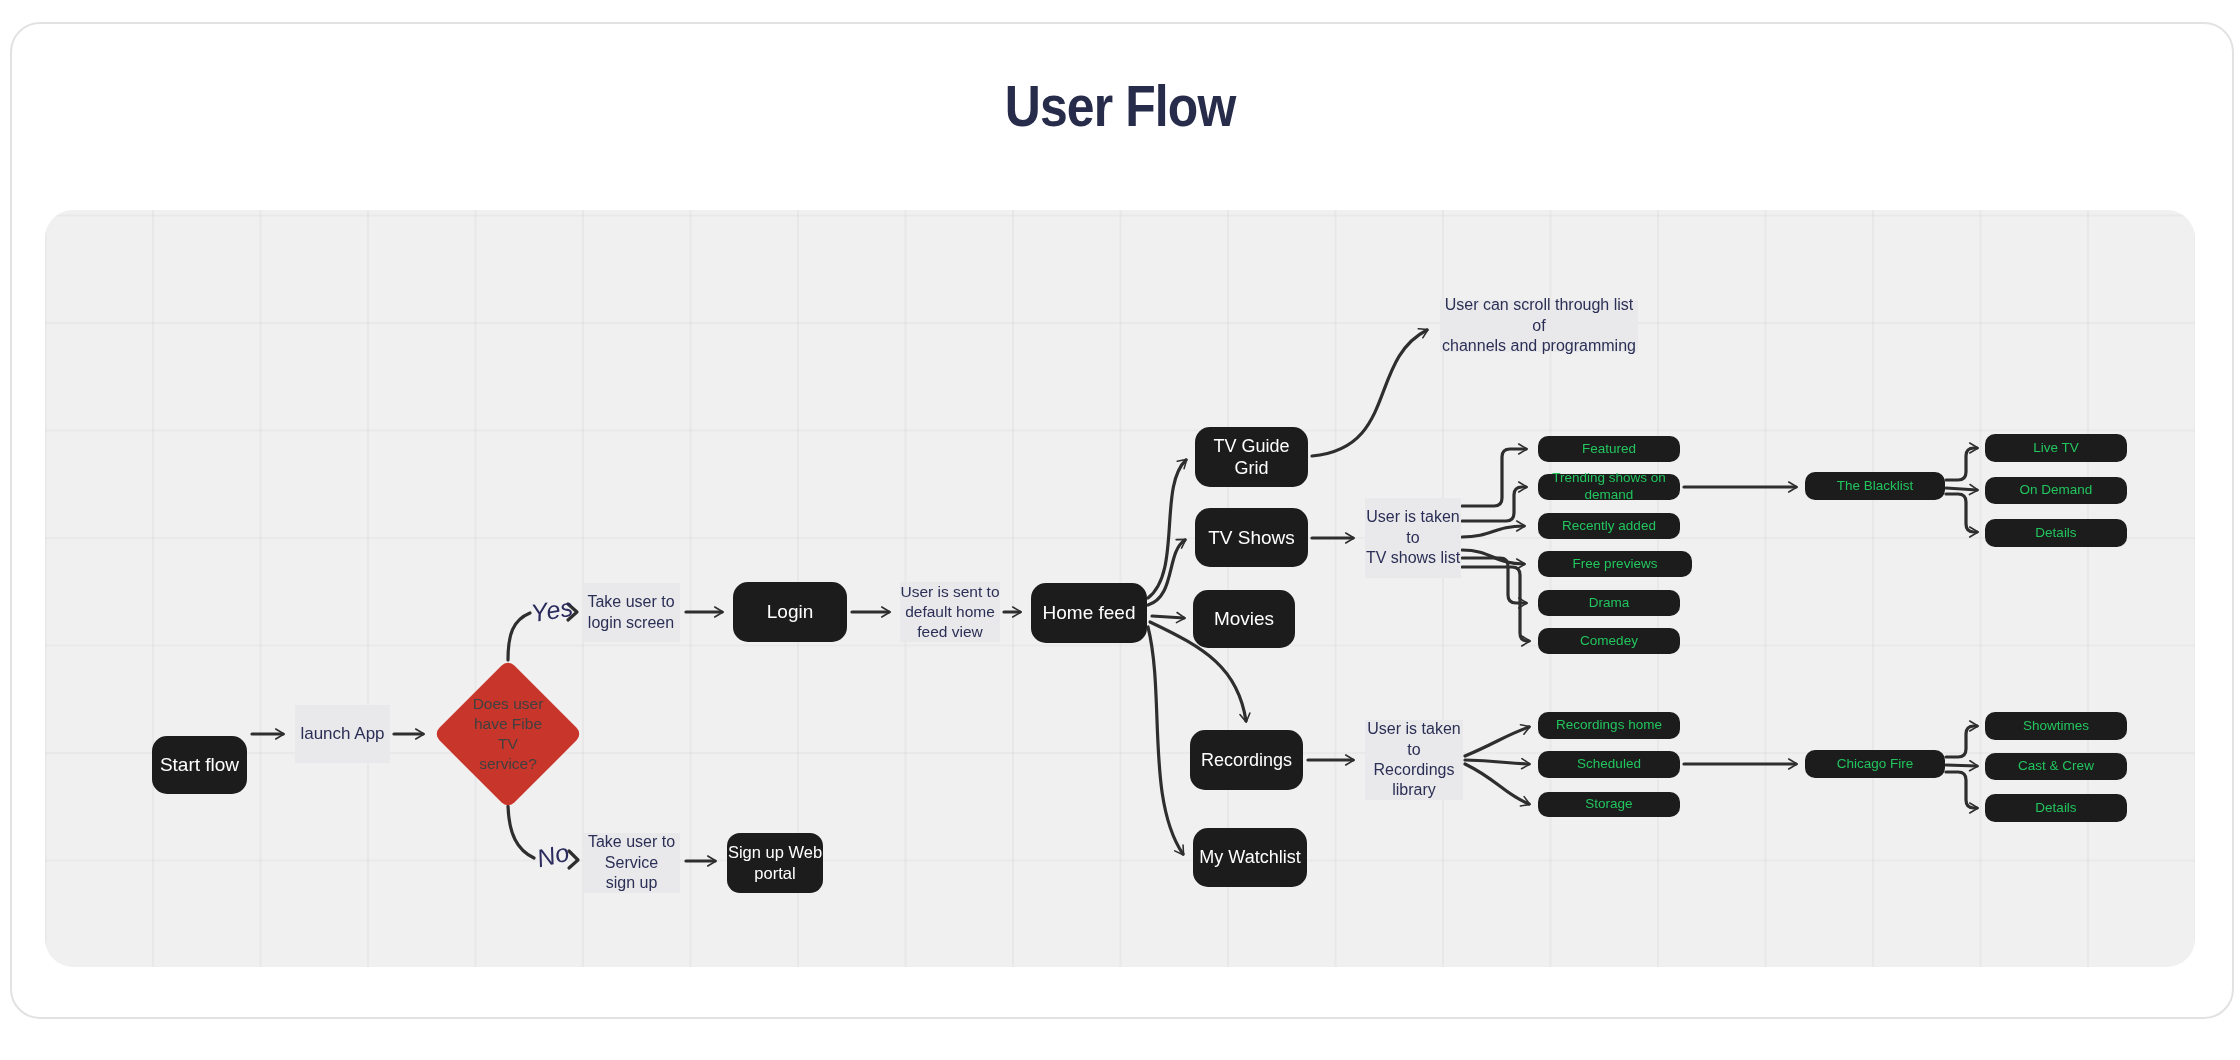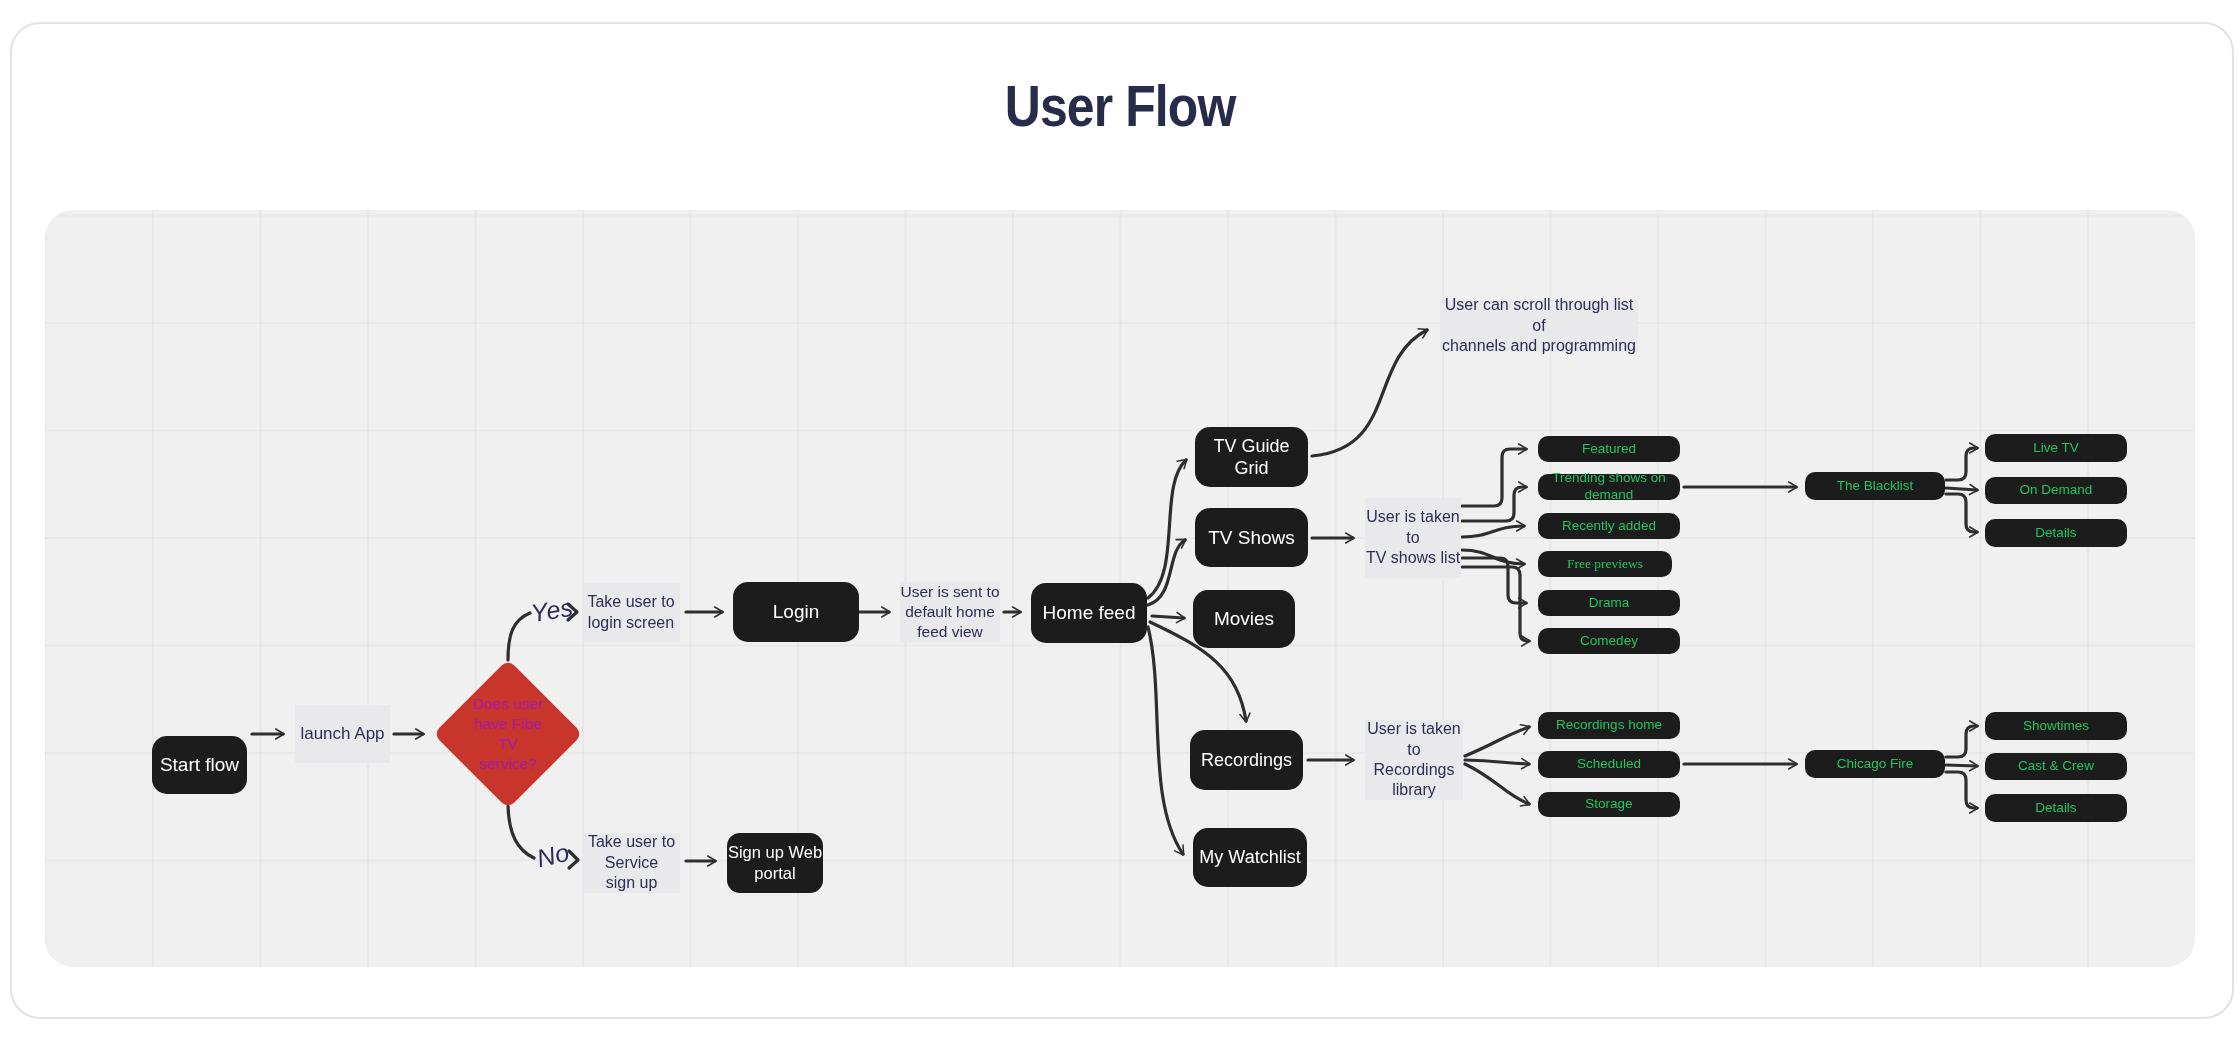--- a/index.html
+++ b/index.html
@@ -21,21 +21,21 @@
         display:flex;align-items:center;justify-content:center;text-align:center;
         border-radius:15px;font-size:19px;line-height:1.25;white-space:pre-line;}
   .node.sm{border-radius:10px;font-size:13.5px;color:#22c55e;}
   .note{position:absolute;background:#e9e9eb;color:#2b2f55;
         display:flex;align-items:center;justify-content:center;text-align:center;
         font-size:16px;line-height:1.28;white-space:pre-line;}
   .diamond-wrap{position:absolute;left:433px;top:659px;width:150px;height:150px;}
   .diamond{position:absolute;left:22px;top:22px;width:106px;height:106px;
         background:#c8352b;border-radius:9px;transform:rotate(45deg);}
   .diamond-label{position:absolute;inset:0;display:flex;align-items:center;justify-content:center;
-        color:#a21caf;font-size:15.5px;line-height:1.3;text-align:center;white-space:pre-line;}
+        color:#404040;font-size:15.5px;line-height:1.3;text-align:center;white-space:pre-line;}
   .handlabel{position:absolute;color:#2b2b5e;font-style:italic;font-size:25px;}
 </style>
 </head>
 <body>
 
 <div class="card"></div>
 <div class="page-title"><span>User Flow</span></div>
 <div class="canvas"></div>
 
 <svg class="edges" viewBox="0 0 2240 1060" xmlns="http://www.w3.org/2000/svg">
@@ -92,40 +92,40 @@
 have Fibe
 TV
 service?</div>
 </div>
 
 <div class="handlabel" style="left:531px;top:596px;transform:rotate(-9deg);">Yes</div>
 <div class="handlabel" style="left:537px;top:841px;transform:rotate(-13deg);">No</div>
 
 <div class="note" style="left:582px;top:583px;width:98px;height:59px;">Take user to
 login screen</div>
-<div class="node" style="left:733px;top:582px;width:126px;height:60px;">Login</div>
+<div class="node" style="left:733px;top:582px;width:114px;height:60px;">Login</div>
 <div class="note" style="left:900px;top:582px;width:100px;height:60px;font-size:15.5px;">User is sent to
 default home
 feed view</div>
 <div class="node" style="left:1031px;top:583px;width:116px;height:60px;">Home feed</div>
 
 <div class="node" style="left:1195px;top:427px;width:113px;height:60px;font-size:18px;">TV Guide Grid</div>
 <div class="note" style="left:1440px;top:300px;width:198px;height:52px;">User can scroll through list of
 channels and programming</div>
 <div class="node" style="left:1195px;top:508px;width:113px;height:59px;">TV Shows</div>
 <div class="node" style="left:1193px;top:590px;width:102px;height:58px;">Movies</div>
 <div class="node" style="left:1190px;top:730px;width:113px;height:60px;font-size:18px;">Recordings</div>
 <div class="node" style="left:1193px;top:828px;width:114px;height:59px;font-size:18px;">My Watchlist</div>
 
 <div class="note" style="left:1365px;top:498px;width:96px;height:80px;">User is taken to
 TV shows list</div>
 <div class="node sm" style="left:1538px;top:436px;width:142px;height:26px;">Featured</div>
 <div class="node sm" style="left:1538px;top:474px;width:142px;height:26px;">Trending shows on demand</div>
 <div class="node sm" style="left:1538px;top:513px;width:142px;height:26px;">Recently added</div>
-<div class="node sm" style="left:1538px;top:551px;width:134px;height:26px;font-family:Liberation Serif, serif;">Free previews</div>
+<div class="node sm" style="left:1538px;top:551px;width:154px;height:26px;">Free previews</div>
 <div class="node sm" style="left:1538px;top:590px;width:142px;height:26px;">Drama</div>
 <div class="node sm" style="left:1538px;top:628px;width:142px;height:26px;">Comedey</div>
 
 <div class="node sm" style="left:1805px;top:472px;width:140px;height:28px;">The Blacklist</div>
 <div class="node sm" style="left:1985px;top:434px;width:142px;height:28px;">Live TV</div>
 <div class="node sm" style="left:1985px;top:477px;width:142px;height:27px;">On Demand</div>
 <div class="node sm" style="left:1985px;top:519px;width:142px;height:28px;">Details</div>
 
 <div class="note" style="left:1365px;top:720px;width:98px;height:80px;">User is taken to
 Recordings

